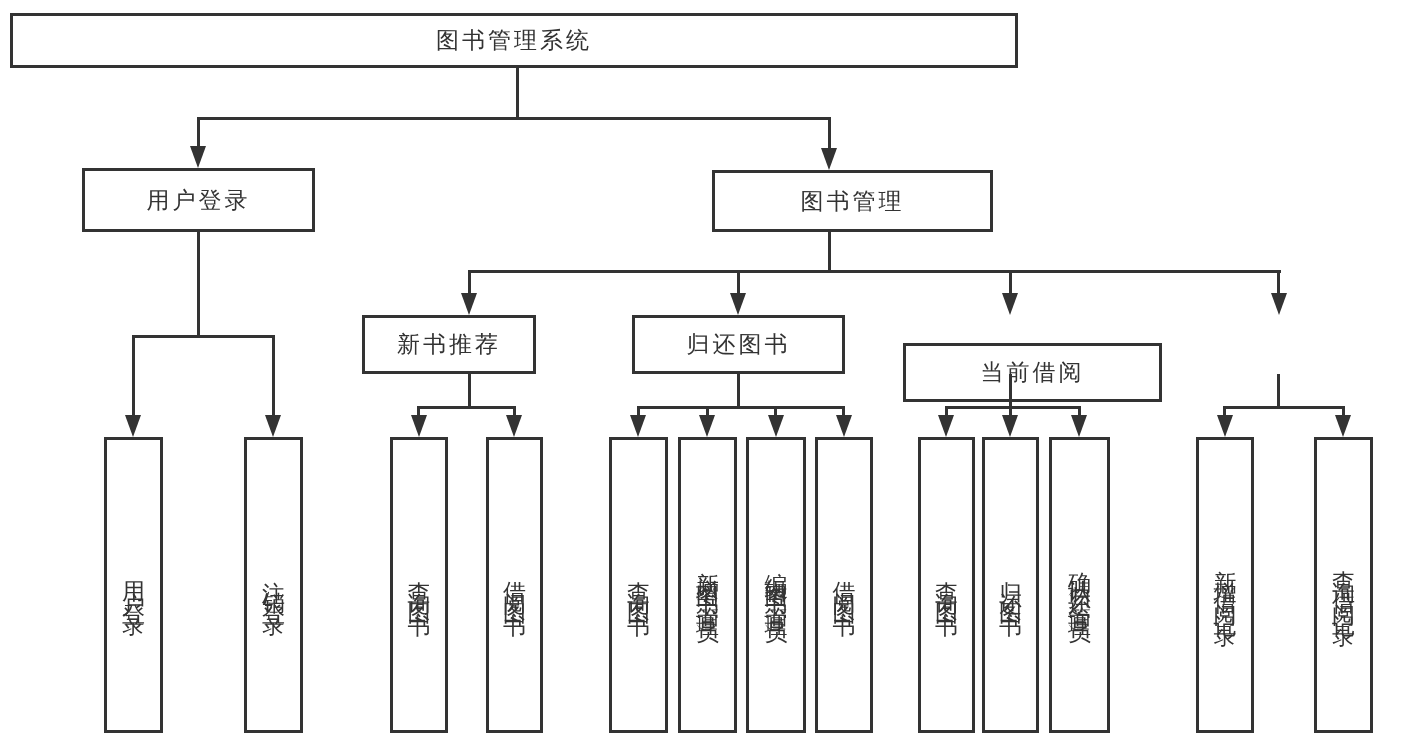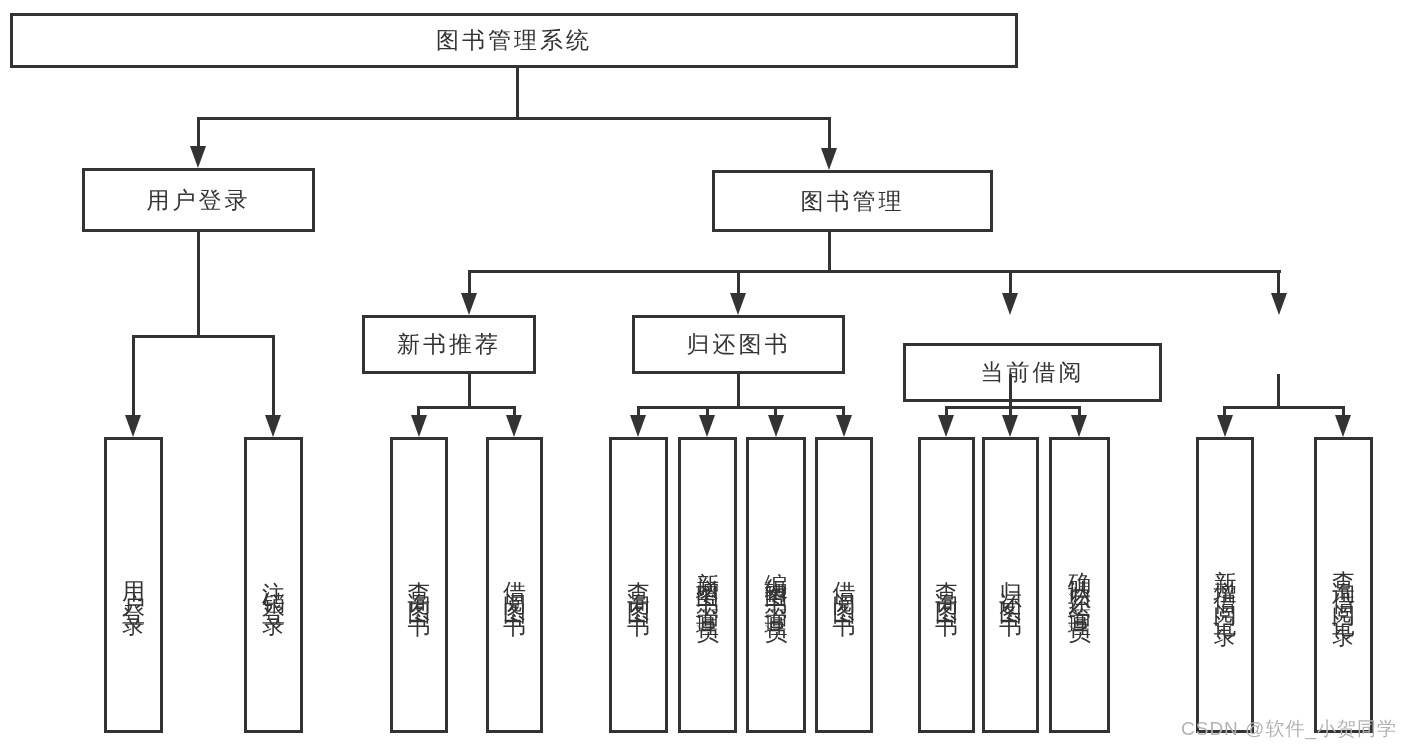--- a/index.html
+++ b/index.html
@@ -151,15 +151,14 @@
   <div class="v" style="left:1078px;top:406px;height:12px;"></div>
   <div class="arr" style="left:1071px;top:415px;"></div>
 
   <div class="v" style="left:1277px;top:374px;height:34px;"></div>
   <div class="h" style="left:1223px;top:406px;width:122px;"></div>
   <div class="v" style="left:1223px;top:406px;height:12px;"></div>
   <div class="arr" style="left:1217px;top:415px;"></div>
   <div class="v" style="left:1342px;top:406px;height:12px;"></div>
   <div class="arr" style="left:1335px;top:415px;"></div>
 
-  <div class="watermark">CSDN @软件_小贺同学</div>
 
 </div>
 
 </body></html>

